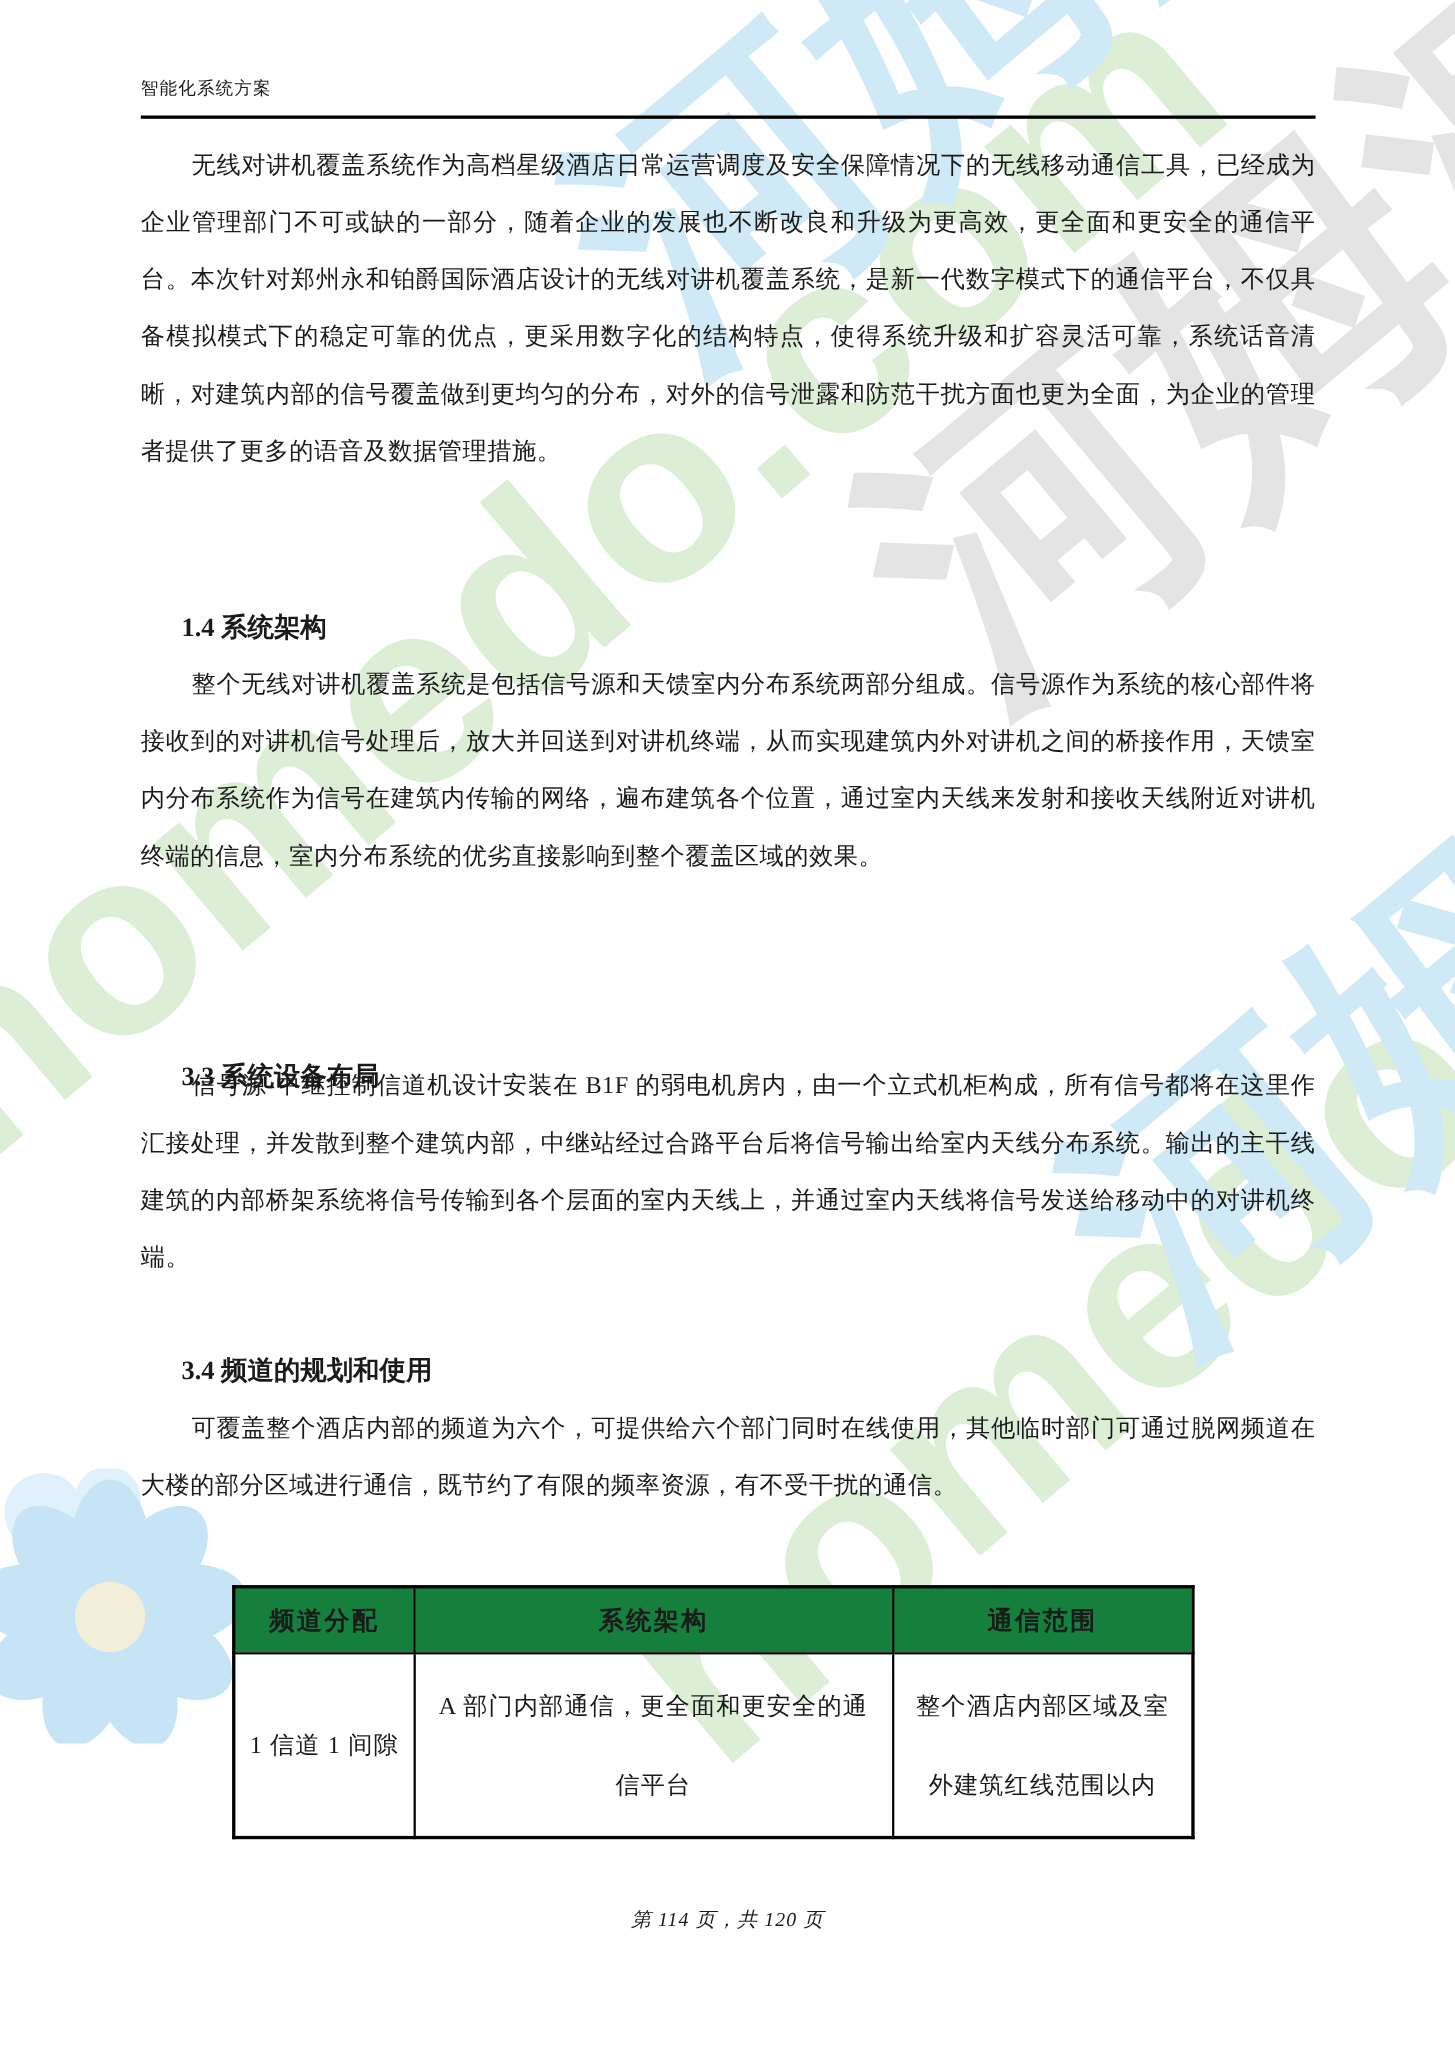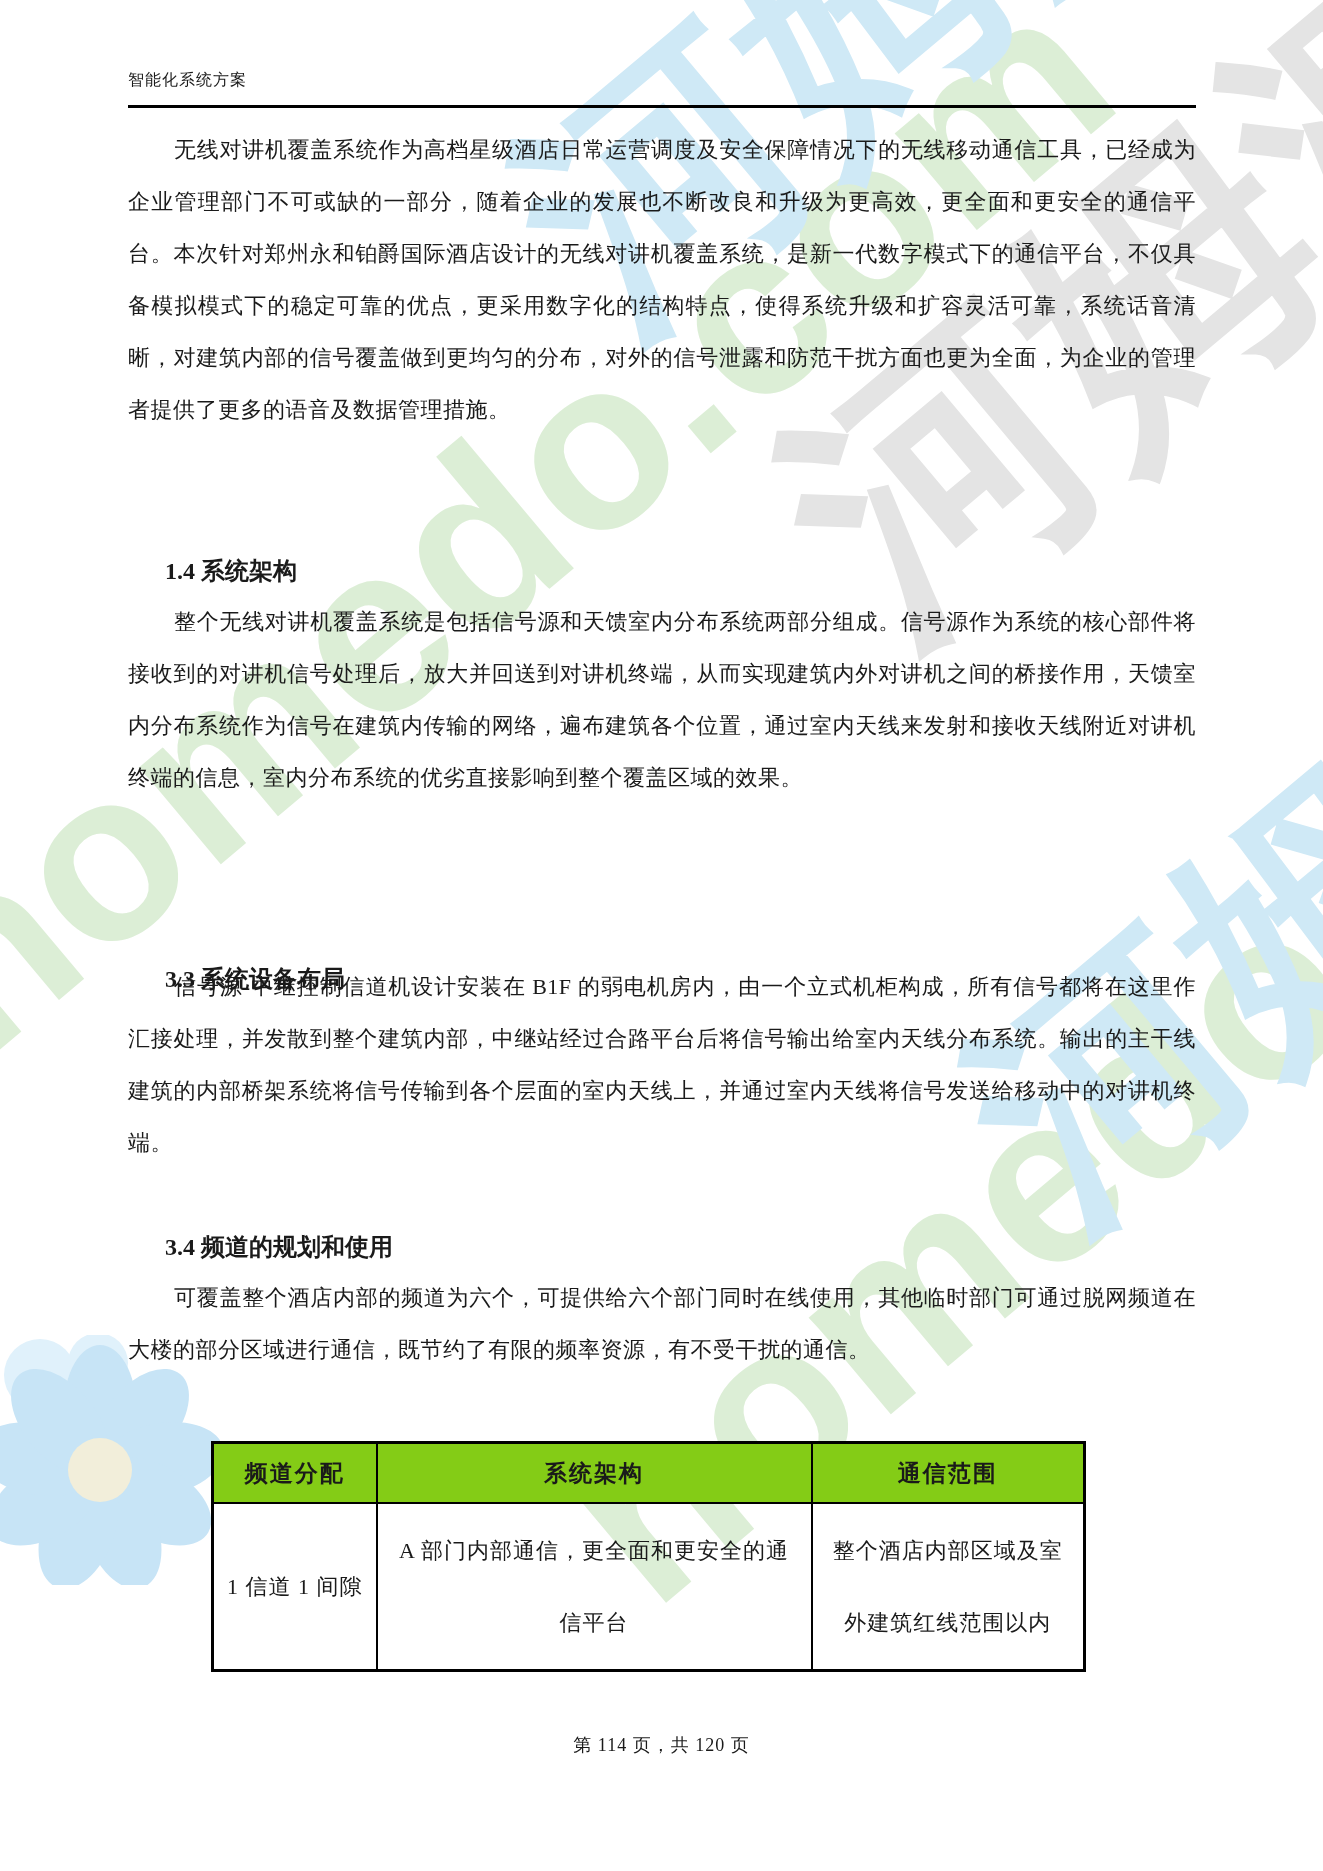--- a/index.html
+++ b/index.html
@@ -72,37 +72,37 @@
     border: 3px solid #000;
     font-size: 22px;
   }
   .channel-table th, .channel-table td {
     border: 2px solid #000;
     text-align: center; vertical-align: middle;
     padding: 0 10px;
     overflow: hidden;
   }
   .channel-table th {
-    background: #84cc16;
+    background: #15803d;
     height: 58px;
     font-size: 23px; font-weight: bold;
     letter-spacing: 2px;
   }
   .channel-table td {
     height: 165px;
     line-height: 72px;
     letter-spacing: 1px;
   }
   .col-alloc { width: 164px; }
   .col-dept  { width: 435px; }
   .col-range { width: 273px; }
 
   .doc-footer {
     position: absolute; left: 0; top: 1733px; width: 100%;
-    text-align: center; font-size: 18px; letter-spacing: 1px;
+    text-align: center; font-size: 18px; letter-spacing: 1px; font-style: italic;
   }
 </style>
 </head>
 <body>
 
 <div class="watermark-layer">
   <div class="wm wm-green1" style="color: rgb(220, 238, 214);">homedo.com</div>
   <div class="wm wm-cyan1" style="color: rgb(207, 233, 246);">河姆渡</div>
   <div class="wm wm-gray1" style="color: rgb(228, 228, 228);">河姆渡</div>
   <div class="wm wm-green2" style="color: rgb(220, 238, 214);">homedo.com</div>

